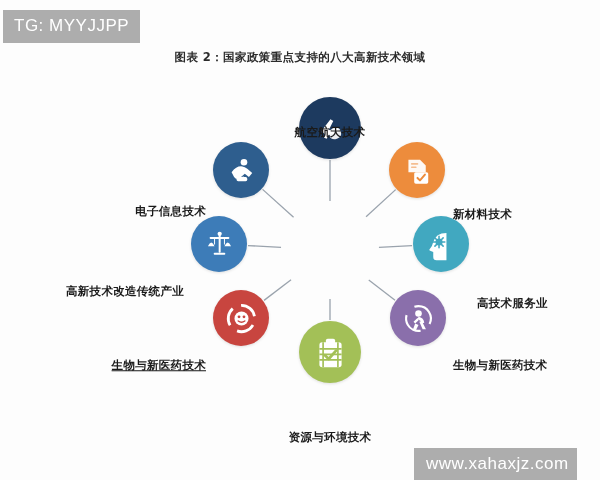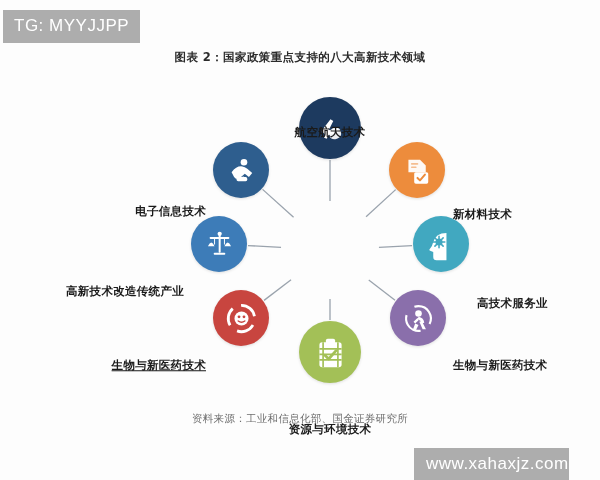--- a/index.html
+++ b/index.html
@@ -34,21 +34,21 @@
   }
   #wm-top {
     left: 3px;
     top: 10px;
     padding: 7px 11px 9px 11px;
     font-size: 17px;
   }
   #wm-bottom {
     left: 414px;
     top: 448px;
-    padding: 7px 0 9px 12px;
+    padding: 7px 8px 9px 12px;
     font-size: 17px;
   }
 
   
   #chart-title {
     position: absolute;
     left: 0;
     top: 50px;
     width: 600px;
     text-align: center;
@@ -215,21 +215,21 @@
         <div class="node">
           <div class="bubble" style="left: 299px; top: 261px; width: 62px; height: 62px; background: rgb(163, 192, 87);">
             <svg width="37" height="37" viewBox="0 0 40 40" fill="#ffffff">
               <rect x="8" y="9" width="24" height="27" rx="3"></rect>
               <rect x="15" y="5" width="10" height="6" rx="2"></rect>
               <path d="M8 16 h24 M8 22 h24 M8 28 h24" stroke="#a3c057" stroke-width="1.8"></path>
               <path d="M12 9 v27 M28 9 v27" stroke="#a3c057" stroke-width="1.8"></path>
               <path d="M14 23 l4 4 l8 -9" stroke="#a3c057" stroke-width="3" fill="none" stroke-linecap="round" stroke-linejoin="round"></path>
             </svg>
           </div>
-          <div class="node-label lbl-bottom" style="left: 330px; top: 316px;">资源与环境技术</div>
+          <div class="node-label lbl-bottom" style="left: 330px; top: 324px;">资源与环境技术</div>
         </div>
         <div class="node">
           <div class="bubble" style="left: 213px; top: 230px; width: 56px; height: 56px; background: rgb(200, 69, 63);">
             <svg width="33" height="33" viewBox="0 0 40 40" fill="#ffffff">
               <path d="M20 4 a16 16 0 1 1 -0.1 0 Z" fill="none" stroke="#ffffff" stroke-width="3.4" stroke-dasharray="22 11"></path>
               <circle cx="20" cy="20" r="8.5"></circle>
               <circle cx="17" cy="18" r="1.7" fill="#c8453f"></circle>
               <circle cx="23" cy="18" r="1.7" fill="#c8453f"></circle>
               <path d="M16 23 q4 3 8 0" stroke="#c8453f" stroke-width="1.7" fill="none" stroke-linecap="round"></path>
             </svg>
@@ -257,17 +257,16 @@
               <path d="M8 22 q6 -8 13 -7 q3 0.4 6 3 l6 5 l-4 5 l-5 -4 l-6 5 q-4 3 -7 -1 Z"></path>
               <path d="M13 25 q5 5 10 3" stroke="#ffffff" stroke-width="1.4" fill="none"></path>
               <rect x="14" y="28" width="13" height="5" rx="2"></rect>
             </svg>
           </div>
           <div class="node-label lbl-left" style="left: 206px; top: 104px;">电子信息技术</div>
         </div>
       </div>
   </div>
 
-  <div id="chart-source">资料来源：工业和信息化部、国金证券研究所</div>
 
   <div class="watermark" id="wm-bottom">www.xahaxjz.com</div>
 
 </div>
 
 </body></html>

